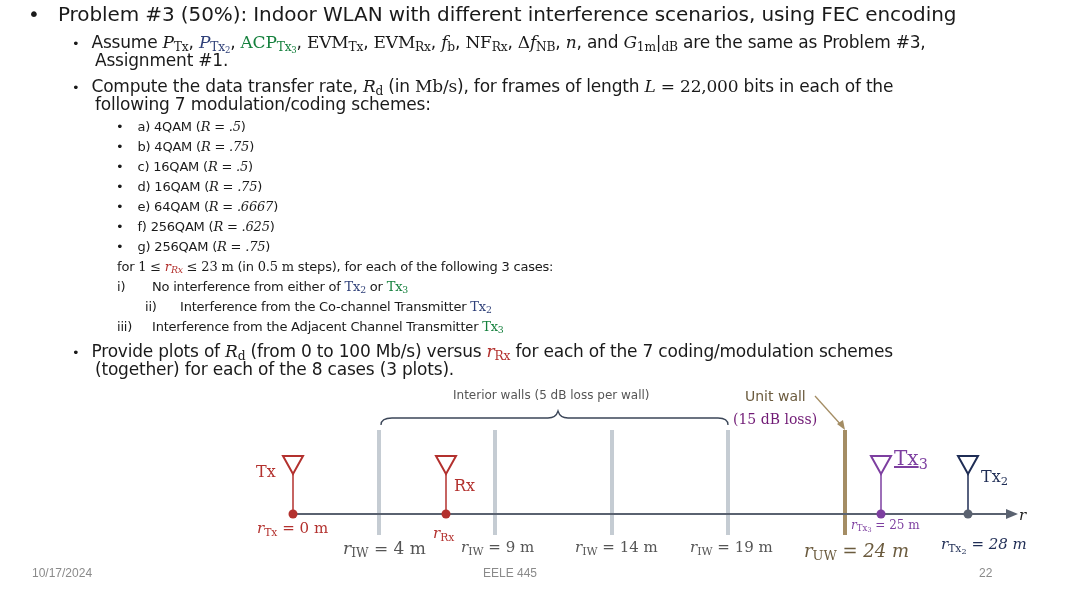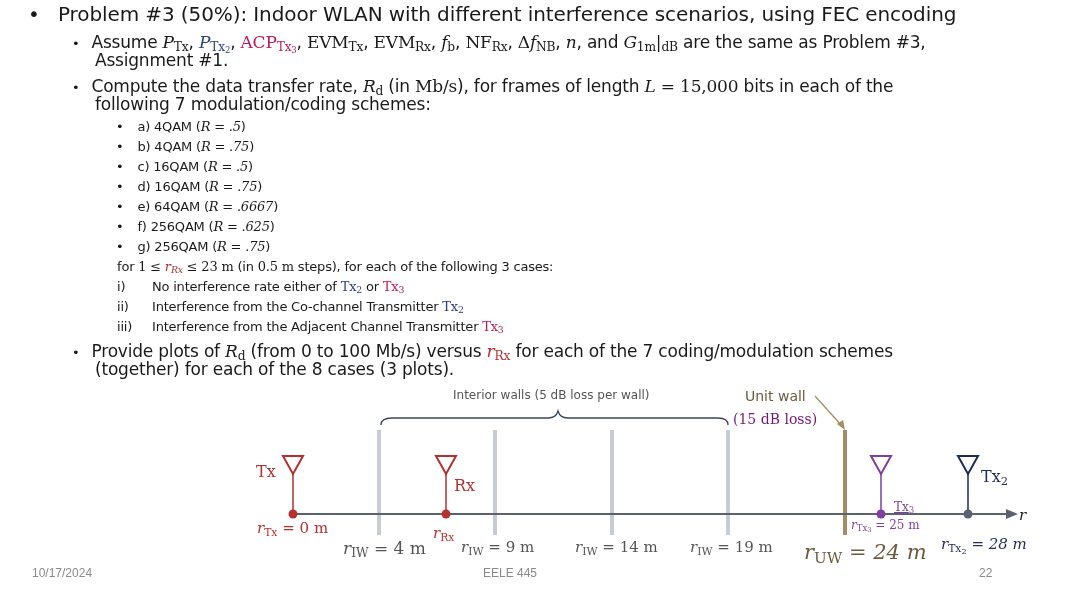--- a/index.html
+++ b/index.html
@@ -5,62 +5,62 @@
   html, body { margin:0; padding:0; background:#ffffff; }
   body { width:1065px; height:602px; position:relative; overflow:hidden; font-family:"DejaVu Sans", sans-serif; color:#1a1a1a; }
   .line { position:absolute; white-space:nowrap; }
   .l1 { font-size:20px; letter-spacing:-0.1px; }
   .l2 { font-size:17px; letter-spacing:-0.2px; }
   .l3 { font-size:13px; letter-spacing:-0.2px; }
   .serif { font-family:"DejaVu Serif", serif; }
   .it { font-style:italic; font-family:"DejaVu Serif", serif; }
   .sub { font-size:0.72em; vertical-align:-0.25em; font-family:"DejaVu Serif", serif; }
   .tx2c { color:#2e3f78; }
-  .tx3c { color:#be185d; }
+  .tx3c { color:#15803d; }
   .rxc { color:#b3312e; }
   .footer { position:absolute; font-size:12px; color:#8a8a8a; font-family:"Liberation Sans", sans-serif;text-align:center; }
   .diag-label { font-family:"DejaVu Serif", serif; }
 </style>
 </head>
 <body>
 
 <div class="line l1" style="left:28px; top:2px;">
   <span>•</span>
   <span style="margin-left:12px;">Problem #3 (50%): Indoor WLAN with different interference scenarios, using FEC encoding</span>
 </div>
 
 <div class="line l2" style="left:72px; top:32px;">
   <span style="font-size:13px; margin-right:12px;">•</span><span>Assume </span><span class="it">P</span><span class="sub">Tx</span>, <span class="tx2c"><span class="it">P</span><span class="sub"><span>Tx</span><span style="font-size:0.7em; vertical-align:-0.2em;">2</span></span></span>, <span class="tx3c"><span class="serif">ACP</span><span class="sub"><span>Tx</span><span style="font-size:0.7em; vertical-align:-0.2em;">3</span></span></span>, <span class="serif">EVM</span><span class="sub">Tx</span>, <span class="serif">EVM</span><span class="sub">Rx</span>, <span class="it">f</span><span class="sub">b</span>, <span class="serif">NF</span><span class="sub">Rx</span>, <span class="serif"><span>Δ</span><span class="it">f</span></span><span class="sub">NB</span>, <span class="it">n</span>, and <span class="it">G</span><span class="sub">1m</span><span class="serif">|</span><span class="sub">dB</span><span> are the same as Problem #3,</span>
 </div>
 <div class="line l2" style="left:95px; top:50px;">Assignment #1.</div>
 
 <div class="line l2" style="left:72px; top:76px;">
-  <span style="font-size:13px; margin-right:12px;">•</span><span>Compute the data transfer rate, </span><span class="it">R</span><span class="sub">d</span><span> (in </span><span class="serif">Mb/s</span><span>), for frames of length </span><span class="it">L</span><span class="serif"> = 15,000</span><span> bits in each of the</span>
+  <span style="font-size:13px; margin-right:12px;">•</span><span>Compute the data transfer rate, </span><span class="it">R</span><span class="sub">d</span><span> (in </span><span class="serif">Mb/s</span><span>), for frames of length </span><span class="it">L</span><span class="serif"> = 22,000</span><span> bits in each of the</span>
 </div>
 <div class="line l2" style="left:95px; top:94px;">following 7 modulation/coding schemes:</div>
 
 <div id="schemes">
   <div class="line l3" style="left:116px; top:119px;"><span style="margin-right:14px;">•</span><span>a) 4QAM (</span><span class="it">R = .5</span><span>)</span></div>
   <div class="line l3" style="left:116px; top:139px;"><span style="margin-right:14px;">•</span><span>b) 4QAM (</span><span class="it">R = .75</span><span>)</span></div>
   <div class="line l3" style="left:116px; top:159px;"><span style="margin-right:14px;">•</span><span>c) 16QAM (</span><span class="it">R = .5</span><span>)</span></div>
   <div class="line l3" style="left:116px; top:179px;"><span style="margin-right:14px;">•</span><span>d) 16QAM (</span><span class="it">R = .75</span><span>)</span></div>
   <div class="line l3" style="left:116px; top:199px;"><span style="margin-right:14px;">•</span><span>e) 64QAM (</span><span class="it">R = .6667</span><span>)</span></div>
   <div class="line l3" style="left:116px; top:219px;"><span style="margin-right:14px;">•</span><span>f) 256QAM (</span><span class="it">R = .625</span><span>)</span></div>
   <div class="line l3" style="left:116px; top:239px;"><span style="margin-right:14px;">•</span><span>g) 256QAM (</span><span class="it">R = .75</span><span>)</span></div>
 </div>
 
 <div class="line l3" style="left:117px; top:259px;">
   <span>for </span><span class="serif">1 ≤ </span><span class="rxc"><span class="it">r</span><span class="sub" style="font-style:italic;">Rx</span></span><span class="serif"> ≤ 23 m</span><span> (in </span><span class="serif">0.5 m</span><span> steps), for each of the following 3 cases:</span>
 </div>
 
 <div class="line l3" style="left:117px; top:279px;">
-  <span style="display:inline-block; width:35px;">i)</span><span>No interference rate either of </span><span class="tx2c serif"><span>Tx</span><span class="sub">2</span></span><span> or </span><span class="tx3c serif"><span>Tx</span><span class="sub">3</span></span>
+  <span style="display:inline-block; width:35px;">i)</span><span>No interference from either of </span><span class="tx2c serif"><span>Tx</span><span class="sub">2</span></span><span> or </span><span class="tx3c serif"><span>Tx</span><span class="sub">3</span></span>
 </div>
 <div class="line l3" style="left:117px; top:299px;">
-  <span style="display:inline-block; width:35px;">ii)</span><span>Interference from the Co-channel Transmitter </span><span class="tx2c serif"><span>Tx</span><span class="sub">2</span></span>
+  <span style="display:inline-block; width:35px;margin-left:28px;">ii)</span><span>Interference from the Co-channel Transmitter </span><span class="tx2c serif"><span>Tx</span><span class="sub">2</span></span>
 </div>
 <div class="line l3" style="left:117px; top:319px;">
   <span style="display:inline-block; width:35px;">iii)</span><span>Interference from the Adjacent Channel Transmitter </span><span class="tx3c serif"><span>Tx</span><span class="sub">3</span></span>
 </div>
 
 <div class="line l2" style="left:72px; top:341px;">
   <span style="font-size:13px; margin-right:12px;">•</span><span>Provide plots of </span><span class="it">R</span><span class="sub">d</span><span> (from 0 to 100 Mb/s) versus </span><span class="rxc"><span class="it">r</span><span class="sub">Rx</span></span><span> for each of the 7 coding/modulation schemes</span>
 </div>
 <div class="line l2" style="left:95px; top:359px;">(together) for each of the 8 cases (3 plots).</div>
 
@@ -99,31 +99,31 @@
     <circle cx="968" cy="514" r="4.5" fill="#5a6270"></circle>
   </svg>
 </div>
 
 <div class="line" style="left:453px; top:388px; font-size:12px; color:#555555;">Interior walls (5 dB loss per wall)</div>
 <div class="line" style="left:745px; top:388px; font-size:14px; color:#6b5b3e;">Unit wall</div>
 <div class="line diag-label" style="left:733px; top:411px; font-size:14px; color:#701a75;">(15 dB loss)</div>
 
 <div class="line diag-label" style="left:256px; top:462px; font-size:16px; color:#b3312e;">Tx</div>
 <div class="line diag-label" style="left:454px; top:476px; font-size:16px; color:#b3312e;">Rx</div>
-<div class="line diag-label" style="left:894px; top:500px; font-size:12px; color:#7d3fa0;text-decoration:underline;"><span>Tx</span><span class="sub">3</span></div>
+<div class="line diag-label" style="left:894px; top:446px; font-size:20px; color:#7d3fa0;text-decoration:underline;"><span>Tx</span><span class="sub">3</span></div>
 <div class="line diag-label" style="left:981px; top:467px; font-size:16px; color:#1f2d55;"><span>Tx</span><span class="sub">2</span></div>
 <div class="line it" style="left:1019px; top:506px; font-size:15px; color:#1a1a1a;">r</div>
 
 <div class="line diag-label" style="left:257px; top:519px; font-size:15px; color:#b3312e;"><span class="it">r</span><span class="sub">Tx</span><span> = 0 m</span></div>
 <div class="line diag-label" style="left:433px; top:524px; font-size:15px; color:#b3312e;"><span class="it">r</span><span class="sub">Rx</span></div>
 
 <div class="line diag-label" style="left:343px; top:538px; font-size:17px; color:#555555;"><span class="it">r</span><span class="sub">IW</span><span> = 4 m</span></div>
 <div class="line diag-label" style="left:461px; top:538px; font-size:15px; color:#555555;"><span class="it">r</span><span class="sub">IW</span><span> = 9 m</span></div>
 <div class="line diag-label" style="left:575px; top:538px; font-size:15px; color:#555555;"><span class="it">r</span><span class="sub">IW</span><span> = 14 m</span></div>
 <div class="line diag-label" style="left:690px; top:538px; font-size:15px; color:#555555;"><span class="it">r</span><span class="sub">IW</span><span> = 19 m</span></div>
 
-<div class="line diag-label" style="left:804px; top:540px; font-size:21px; color:#6b5b3e;"><span class="it">r</span><span class="sub">UW</span><span class="it"> = 24 m</span></div>
+<div class="line diag-label" style="left:804px; top:540px; font-size:18px; color:#6b5b3e;"><span class="it">r</span><span class="sub">UW</span><span class="it"> = 24 m</span></div>
 <div class="line diag-label" style="left:851px; top:518px; font-size:12px; color:#7d3fa0;"><span class="it">r</span><span class="sub"><span>Tx</span><span style="font-size:0.75em; vertical-align:-0.2em;">3</span></span><span> = 25 m</span></div>
 <div class="line diag-label" style="left:941px; top:535px; font-size:15px; color:#1f2d55;"><span class="it">r</span><span class="sub"><span>Tx</span><span style="font-size:0.75em; vertical-align:-0.2em;">2</span></span><span class="it"> = 28 m</span></div>
 
 <div class="footer" style="left:32px; top:566px;">10/17/2024</div>
 <div class="footer" style="left:483px; top:566px;">EELE 445</div>
 <div class="footer" style="left:979px; top:566px;">22</div>
 
 </body></html>

